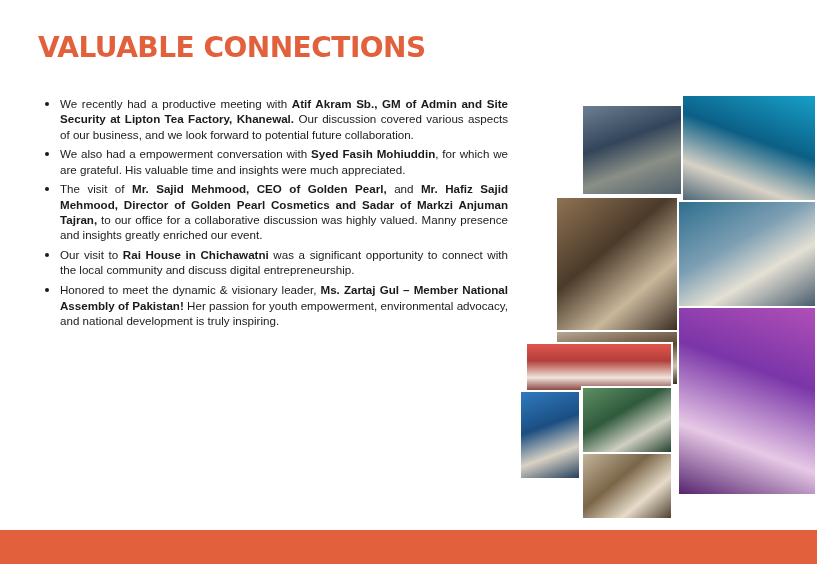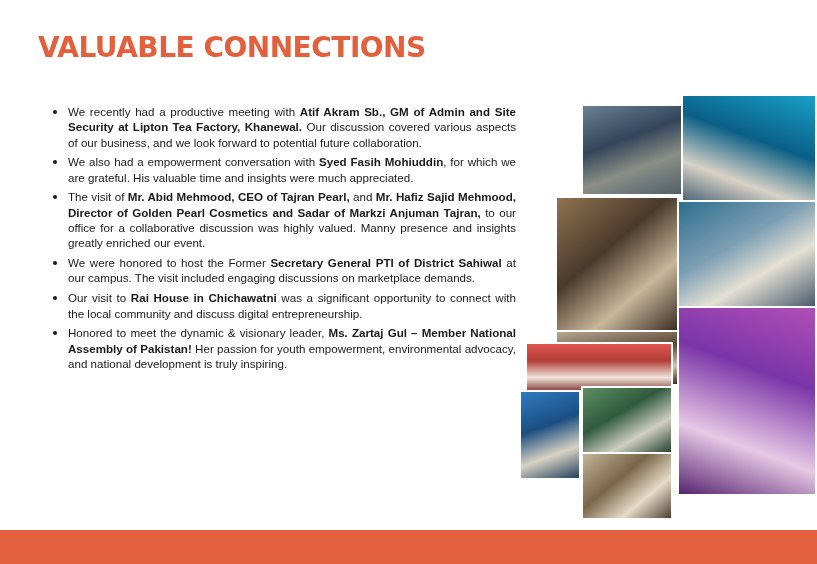--- a/index.html
+++ b/index.html
@@ -30,21 +30,21 @@
     color: #E2603C;
     font-family: "DejaVu Sans", sans-serif;
     line-height: 1.1;
     white-space: nowrap;
   }
   .bullets {
     position: absolute;
     left: 38px;
     top: 96px;
     width: 470px;
-    margin: 8px;
+    margin: 0;
     padding: 0;
     list-style: none;
     color: #1a1a1a;
     font-size: 11.6px;
     line-height: 1.32;
     text-align: justify;
   }
   .bullets li {
     position: relative;
     padding-left: 22px;
@@ -113,22 +113,21 @@
 </head>
 <body style="background: rgb(255, 255, 255);">
 
 <div class="page">
 
   <div class="title" style="color: rgb(226, 96, 60);">VALUABLE CONNECTIONS</div>
 
   <ul class="bullets" id="bullet-list" style="color: rgb(26, 26, 26);">
       <li><span>We recently had a productive meeting with </span><b>Atif Akram Sb., GM of Admin and Site Security at Lipton Tea Factory, Khanewal.</b><span> Our discussion covered various aspects of our business, and we look forward to potential future collaboration.</span></li>
       <li><span>We also had a empowerment conversation with </span><b>Syed Fasih Mohiuddin</b><span>, for which we are grateful. His valuable time and insights were much appreciated.</span></li>
-      <li><span>The visit of </span><b>Mr. Abid Mehmood, CEO of Tajran Pearl,</b><span> and </span><b>Mr. Hafiz Sajid Mehmood, Director of Golden Pearl Cosmetics and Sadar of Markzi Anjuman Tajran,</b><span> to our office for a collaborative discussion was highly valued. Manny presence and insights greatly enriched our event.</span></li>
-      <li><span>We were honored to host the Former </span><b>Secretary General PTI of District Sahiwal</b><span> at our campus. The visit included engaging discussions on marketplace demands.</span></li>
+      <li><span>The visit of </span><b>Mr. Sajid Mehmood, CEO of Golden Pearl,</b><span> and </span><b>Mr. Hafiz Sajid Mehmood, Director of Golden Pearl Cosmetics and Sadar of Markzi Anjuman Tajran,</b><span> to our office for a collaborative discussion was highly valued. Manny presence and insights greatly enriched our event.</span></li>
       <li><span>Our visit to </span><b>Rai House in Chichawatni</b><span> was a significant opportunity to connect with the local community and discuss digital entrepreneurship.</span></li>
       <li><span>Honored to meet the dynamic &amp; visionary leader, </span><b>Ms. Zartaj Gul – Member National Assembly of Pakistan!</b><span> Her passion for youth empowerment, environmental advocacy, and national development is truly inspiring.</span></li>
     </ul>
 
   <div class="photo-area">
     <div class="photo g1" style="left:62px; top:14px; width:140px; height:92px;">
         <div class="ph-inner g1"></div>
       </div>
     <div class="photo g2" style="left:162px; top:4px; width:136px; height:118px;">
         <div class="ph-inner g2"></div>

